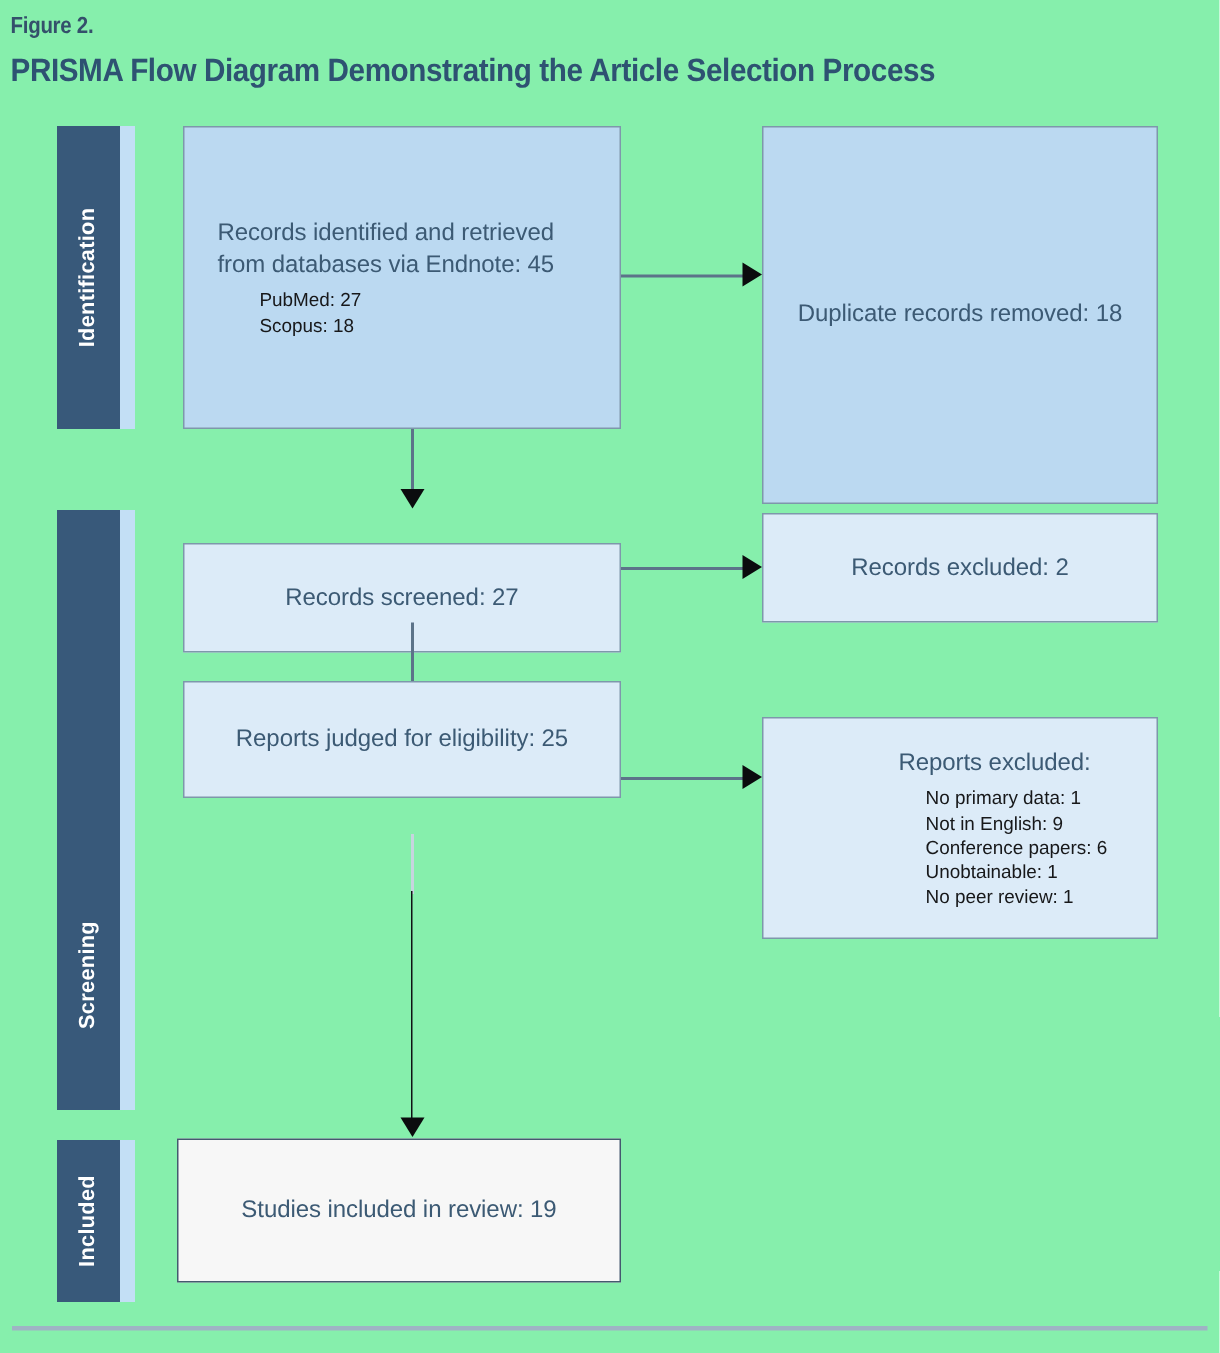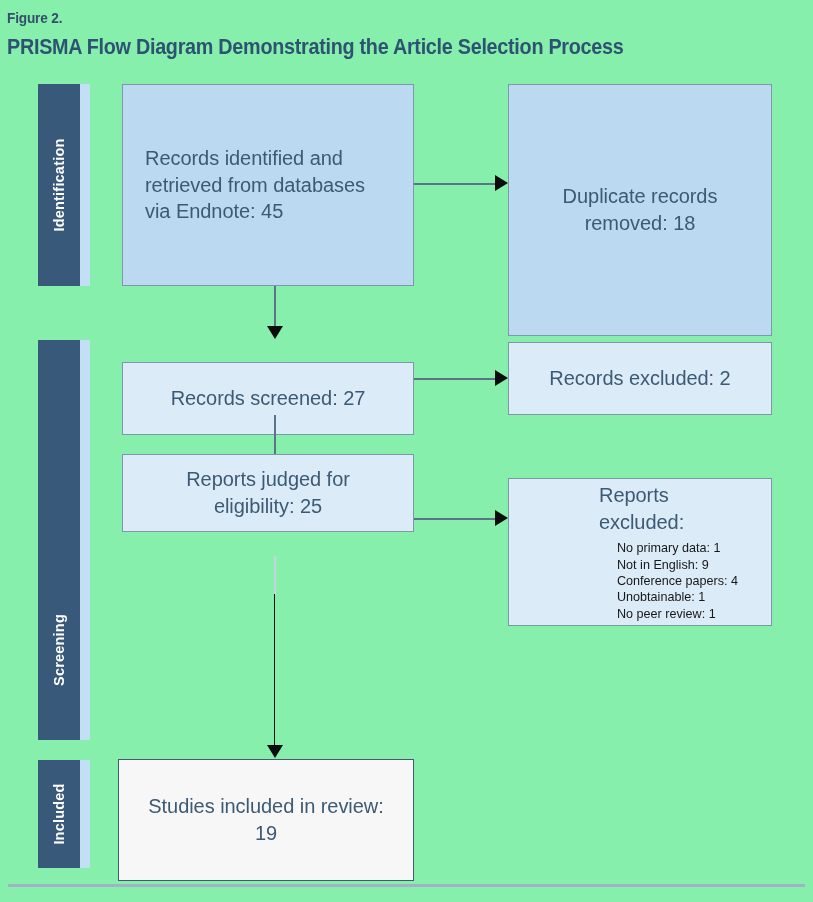--- a/index.html
+++ b/index.html
@@ -77,21 +77,21 @@
     flex-direction: column;
     justify-content: center;
   }
   .box.fill-dark  { background: #bbd9f1; }
   .box.fill-light { background: #dcebf8; }
   .box.fill-gray  { background: #f7f7f7; border-color: #44596e; }
 
   .box-pad { padding: 0 22px; }
 
   .box-title {
-    font-size: 20px;
+    font-size: 16px;
     color: #3c5a74;
     line-height: 1.33;
     letter-spacing: -0.05px;
   }
   .box-title.center { text-align: center; }
 
   .sub-list {
     margin: 5px 0 0 0;
     padding: 0 0 0 28px;
     list-style: none;
@@ -147,20 +147,24 @@
   <div class="fig-title">PRISMA Flow Diagram Demonstrating the Article Selection Process</div>
 
   <div class="stage-accent" style="left:78px; top:84px; width:12px; height:202px;"></div>
   <div class="stage-bar" style="left:38px; top:84px; width:42px; height:202px;">
     <span class="vtext">Identification</span>
   </div>
 
   <div class="box fill-dark" style="left:122px; top:84px; width:292px; height:202px;">
     <div class="box-pad">
       <div class="box-title">Records identified and retrieved from databases via Endnote: 45</div>
+      <ul class="sub-list">
+        <li>PubMed: 27</li>
+        <li>Scopus: 18</li>
+      </ul>
     </div>
   </div>
 
   <div class="box fill-dark" style="left:508px; top:84px; width:264px; height:252px;text-align:center;">
     <div class="box-pad">
       <div class="box-title">Duplicate records removed: 18</div>
     </div>
   </div>
 
   <div class="conn-h" style="left:414px; top:183px; width:82px;"></div>
@@ -197,40 +201,40 @@
       <div class="box-title center">Reports judged for eligibility: 25</div>
     </div>
   </div>
 
   <div class="box fill-light" style="left:508px; top:478px; width:264px; height:148px;">
     <div class="box-pad" style="padding:0 38px;">
       <div class="box-title" style="padding-left:52px;">Reports excluded:</div>
       <ul class="sub-list" style="padding-left:70px;">
         <li>No primary data: 1</li>
         <li>Not in English: 9</li>
-        <li>Conference papers: 4</li>
+        <li>Conference papers: 6</li>
         <li>Unobtainable: 1</li>
         <li>No peer review: 1</li>
       </ul>
     </div>
   </div>
 
   <div class="conn-h" style="left:414px; top:518px; width:82px;"></div>
   <div class="arrow-right" style="left:495px; top:510px;"></div>
 
   <div class="conn-v" style="left:274px; top:556px; height:40px; background:#c6d4de;"></div>
   <div class="conn-v dark" style="left:274px; top:594px; height:160px;"></div>
   <div class="arrow-down" style="left:267px; top:745px;"></div>
 
   <div class="stage-accent" style="left:78px; top:760px; width:12px; height:108px;"></div>
   <div class="stage-bar" style="left:38px; top:760px; width:42px; height:108px;">
     <span class="vtext">Included</span>
   </div>
 
-  <div class="box fill-gray" style="left:118px; top:759px; width:296px; height:122px;">
+  <div class="box fill-gray" style="left:118px; top:759px; width:296px; height:96px;">
     <div class="box-pad">
       <div class="box-title center">Studies included in review: 19</div>
     </div>
   </div>
 
   <div class="footer-rule"></div>
 
 </div>
 
 </body></html>

